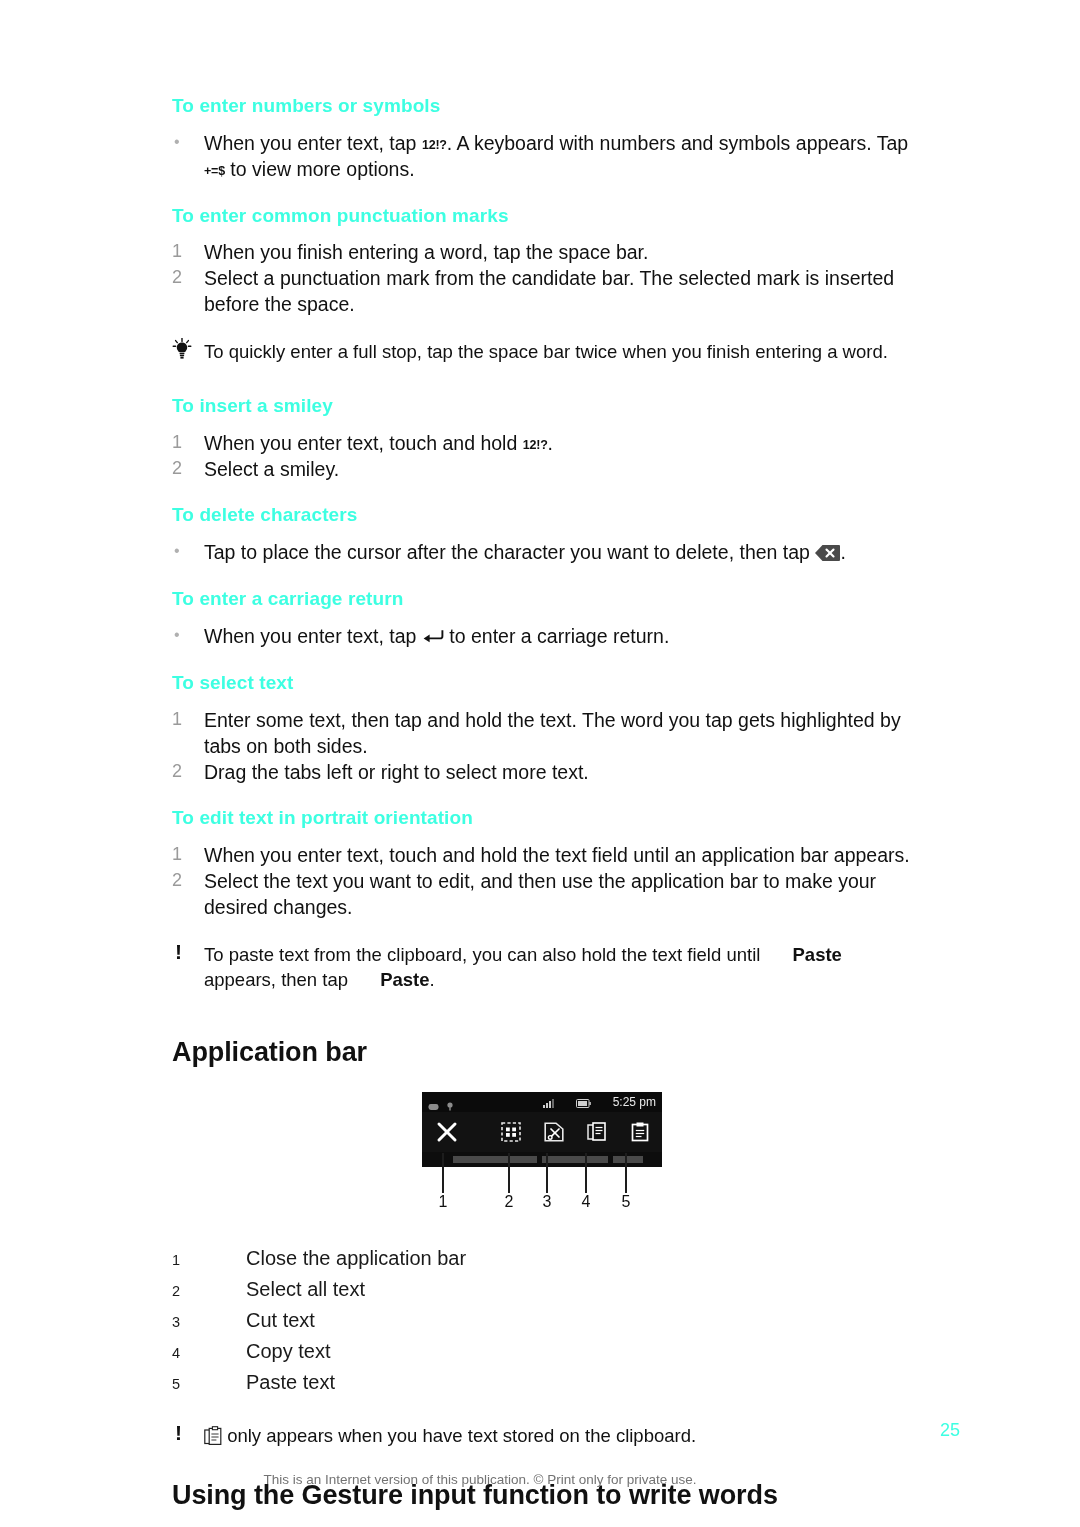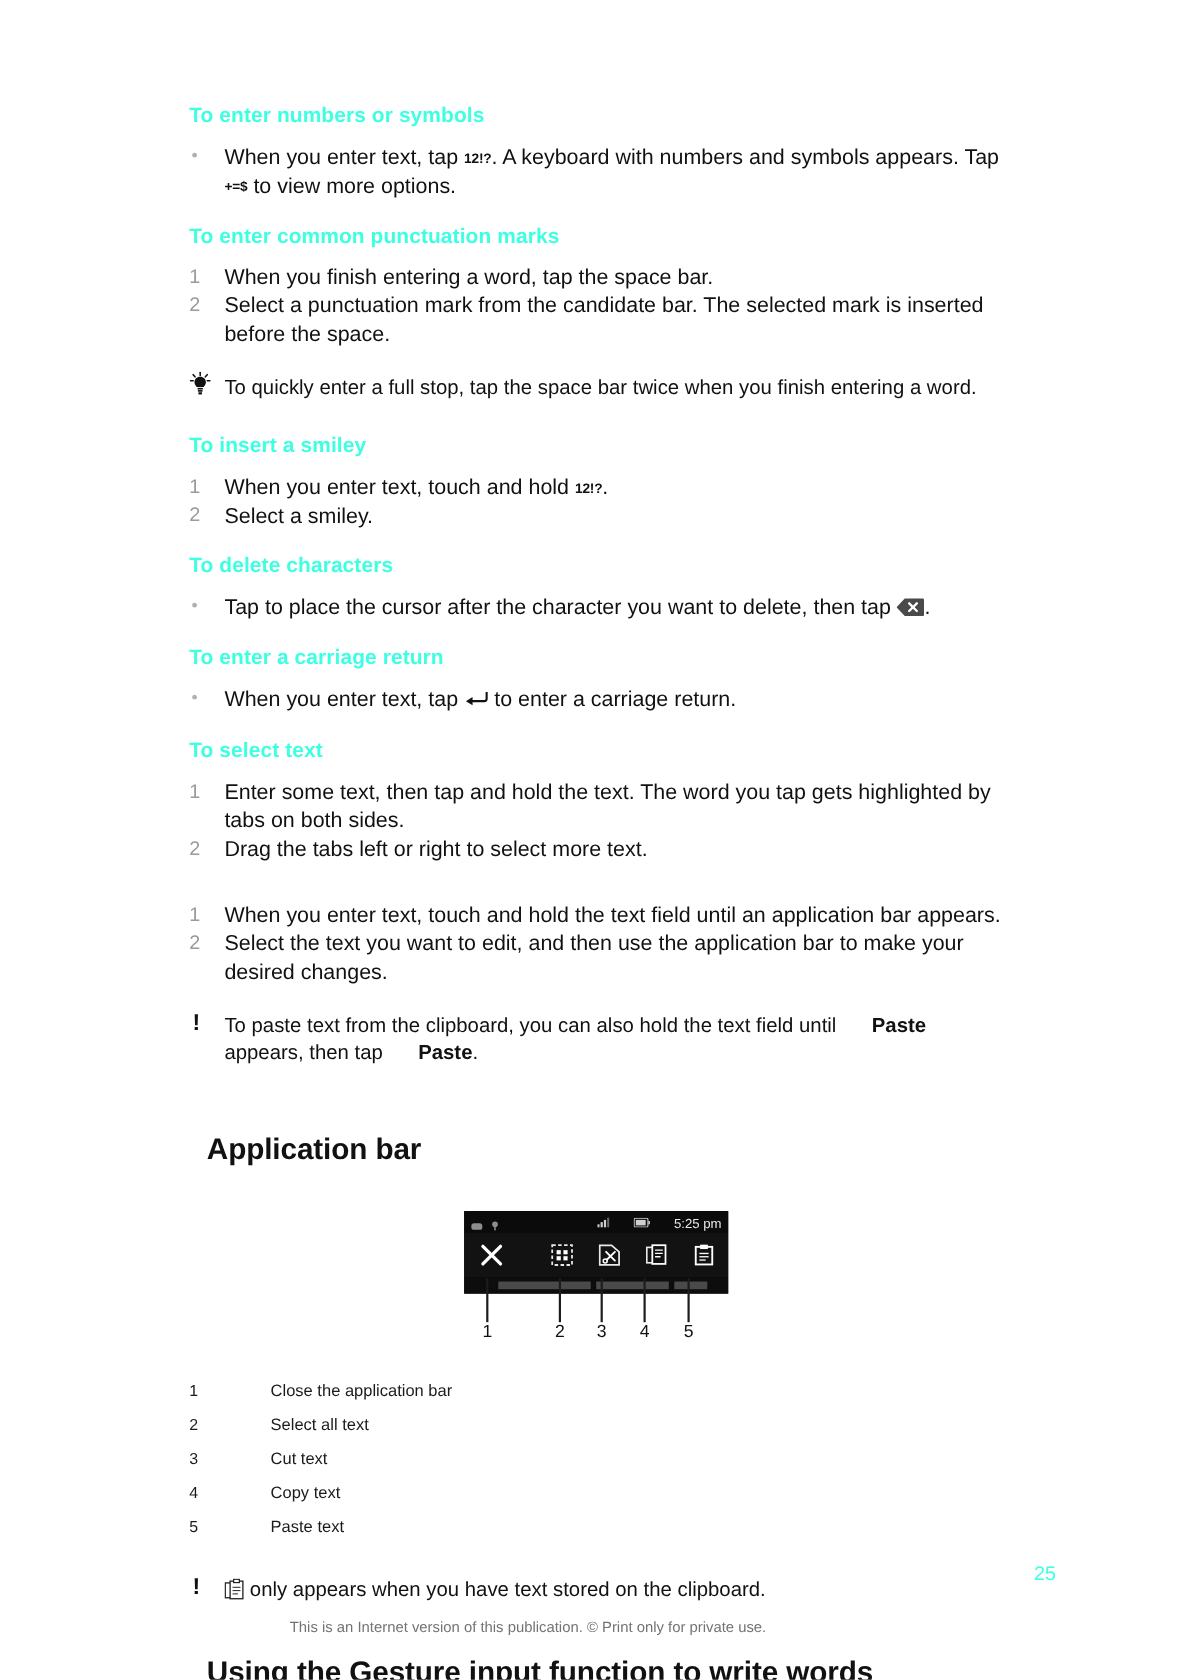--- a/index.html
+++ b/index.html
@@ -32,21 +32,21 @@
   h3.sub {
     margin: 0;
     padding: 0;
     font-size: 19px;
     font-weight: bold;
     color: #3dffe2;
     letter-spacing: .1px;
     line-height: 1.2;
   }
   h2.major {
-    margin: 16px;
+    margin: 0;
     padding: 0;
     font-size: 27px;
     font-weight: bold;
     color: #111111;
     letter-spacing: -.1px;
     line-height: 1.25;
   }
 
   
   .steps {
@@ -243,21 +243,21 @@
     display: flex;
     align-items: baseline;
     height: 31px;
   }
   .legend .n {
     width: 74px;
     font-size: 14.5px;
     color: #1a1a1a;
   }
   .legend .d {
-    font-size: 15px;
+    font-size: 20px;
     color: #1a1a1a;
     text-align: center;
   }
 
   
   p.body {
     margin: 0;
     font-size: 19.5px;
     line-height: 1.33;
     color: #111111;
@@ -382,20 +382,21 @@
       <li>
         <span class="marker">1</span><span>Enter some text, then tap and hold the text. The word you tap gets highlighted by tabs on both sides.</span>
       </li>
       <li>
         <span class="marker">2</span><span>Drag the tabs left or right to select more text.</span>
       </li>
     </ul>
 
     <div class="gap-m"></div>
 
+    <h3 class="sub">To edit text in portrait orientation</h3>
     <div class="gap-s"></div>
     <ul class="steps">
       <li>
         <span class="marker">1</span><span>When you enter text, touch and hold the text field until an application bar appears.</span>
       </li>
       <li>
         <span class="marker">2</span><span>Select the text you want to edit, and then use the application bar to make your desired changes.</span>
       </li>
     </ul>
 

